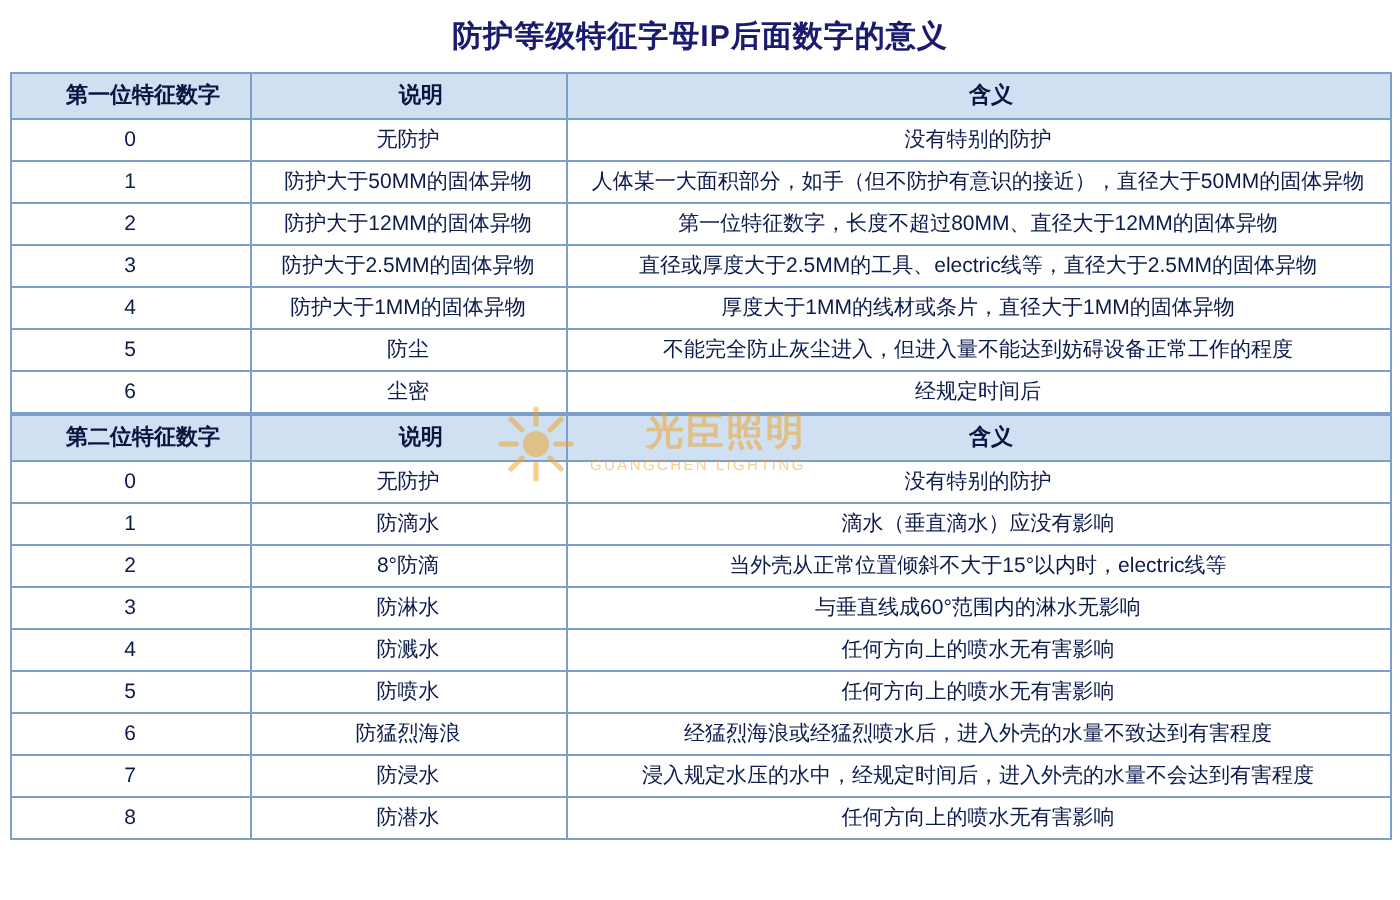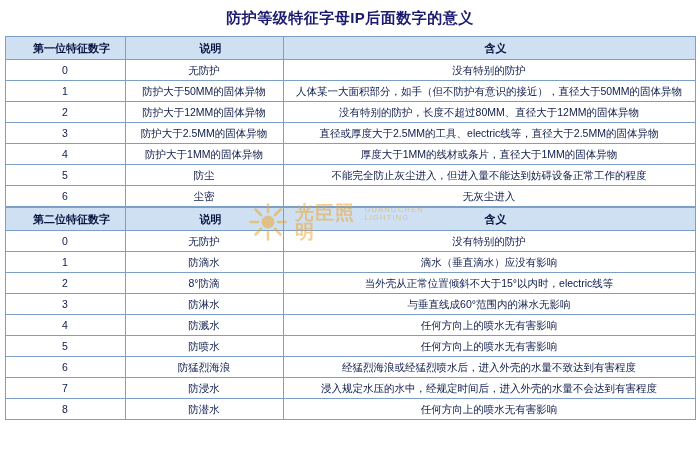--- a/index.html
+++ b/index.html
@@ -63,21 +63,21 @@
     align-items: center;
     gap: 7px;
     opacity: 0.5;
     pointer-events: none;
   }
   .wm-mark {
     position: relative;
     width: 40px; height: 40px;
     flex: 0 0 40px;
   }
-  .wm-text { display: flex; flex-direction: row; line-height: 1; }
+  .wm-text { display: flex; flex-direction: column; line-height: 1; text-align: right; }
   .wm-cn {
     font-size: 19px;
     font-weight: bold;
     color: #f0a11e;
     letter-spacing: 1px;
   }
   .wm-en {
     font-size: 7.5px;
     color: #f0a11e;
     letter-spacing: 1.2px;
@@ -111,41 +111,41 @@
         <td>没有特别的防护</td>
       </tr>
       <tr>
         <td class="num">1</td>
         <td>防护大于50MM的固体异物</td>
         <td>人体某一大面积部分，如手（但不防护有意识的接近），直径大于50MM的固体异物</td>
       </tr>
       <tr>
         <td class="num">2</td>
         <td>防护大于12MM的固体异物</td>
-        <td>没有特别的防护，长度不超过80MM、直径大于12MM的固体异物</td>
+        <td>第一位特征数字，长度不超过80MM、直径大于12MM的固体异物</td>
       </tr>
       <tr>
         <td class="num">3</td>
         <td>防护大于2.5MM的固体异物</td>
         <td>直径或厚度大于2.5MM的工具、electric线等，直径大于2.5MM的固体异物</td>
       </tr>
       <tr>
         <td class="num">4</td>
         <td>防护大于1MM的固体异物</td>
         <td>厚度大于1MM的线材或条片，直径大于1MM的固体异物</td>
       </tr>
       <tr>
         <td class="num">5</td>
         <td>防尘</td>
         <td>不能完全防止灰尘进入，但进入量不能达到妨碍设备正常工作的程度</td>
       </tr>
       <tr>
         <td class="num">6</td>
         <td>尘密</td>
-        <td>无灰尘进入</td>
+        <td>经规定时间后</td>
       </tr>
     </tbody>
   </table>
 
   <table class="ip">
     <colgroup>
         <col class="c1">
         <col class="c2">
         <col class="c3">
       </colgroup>

